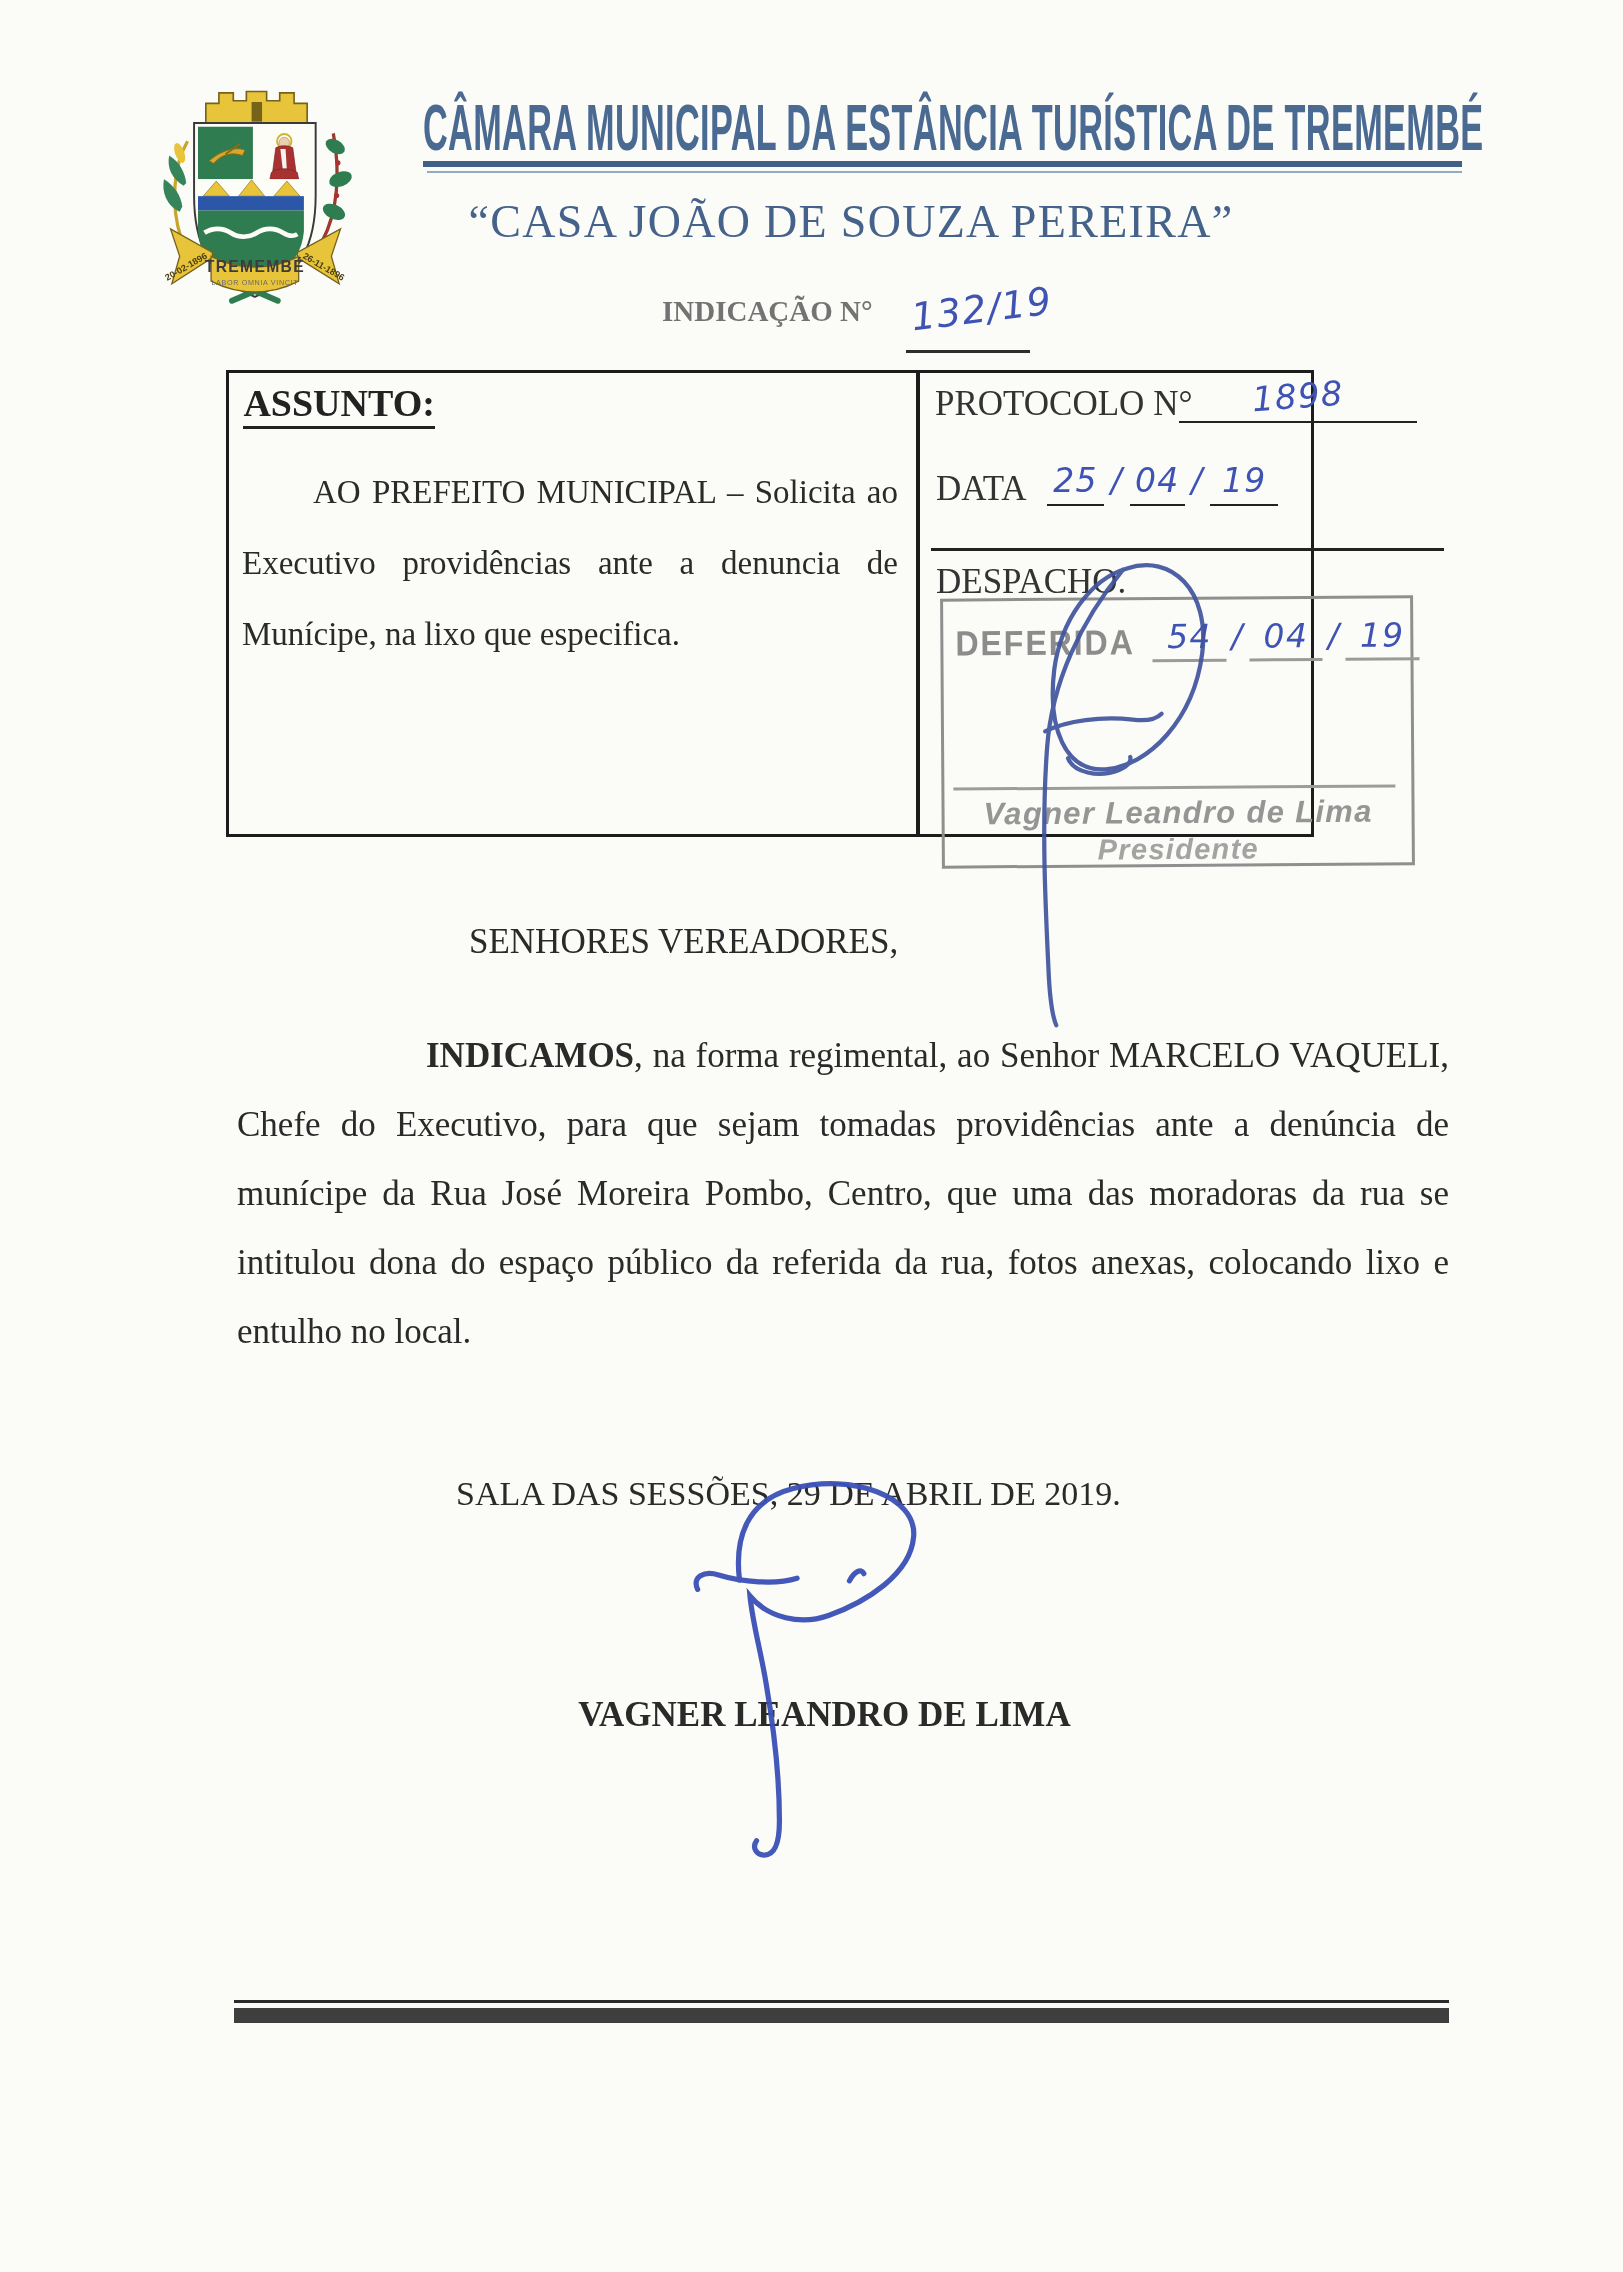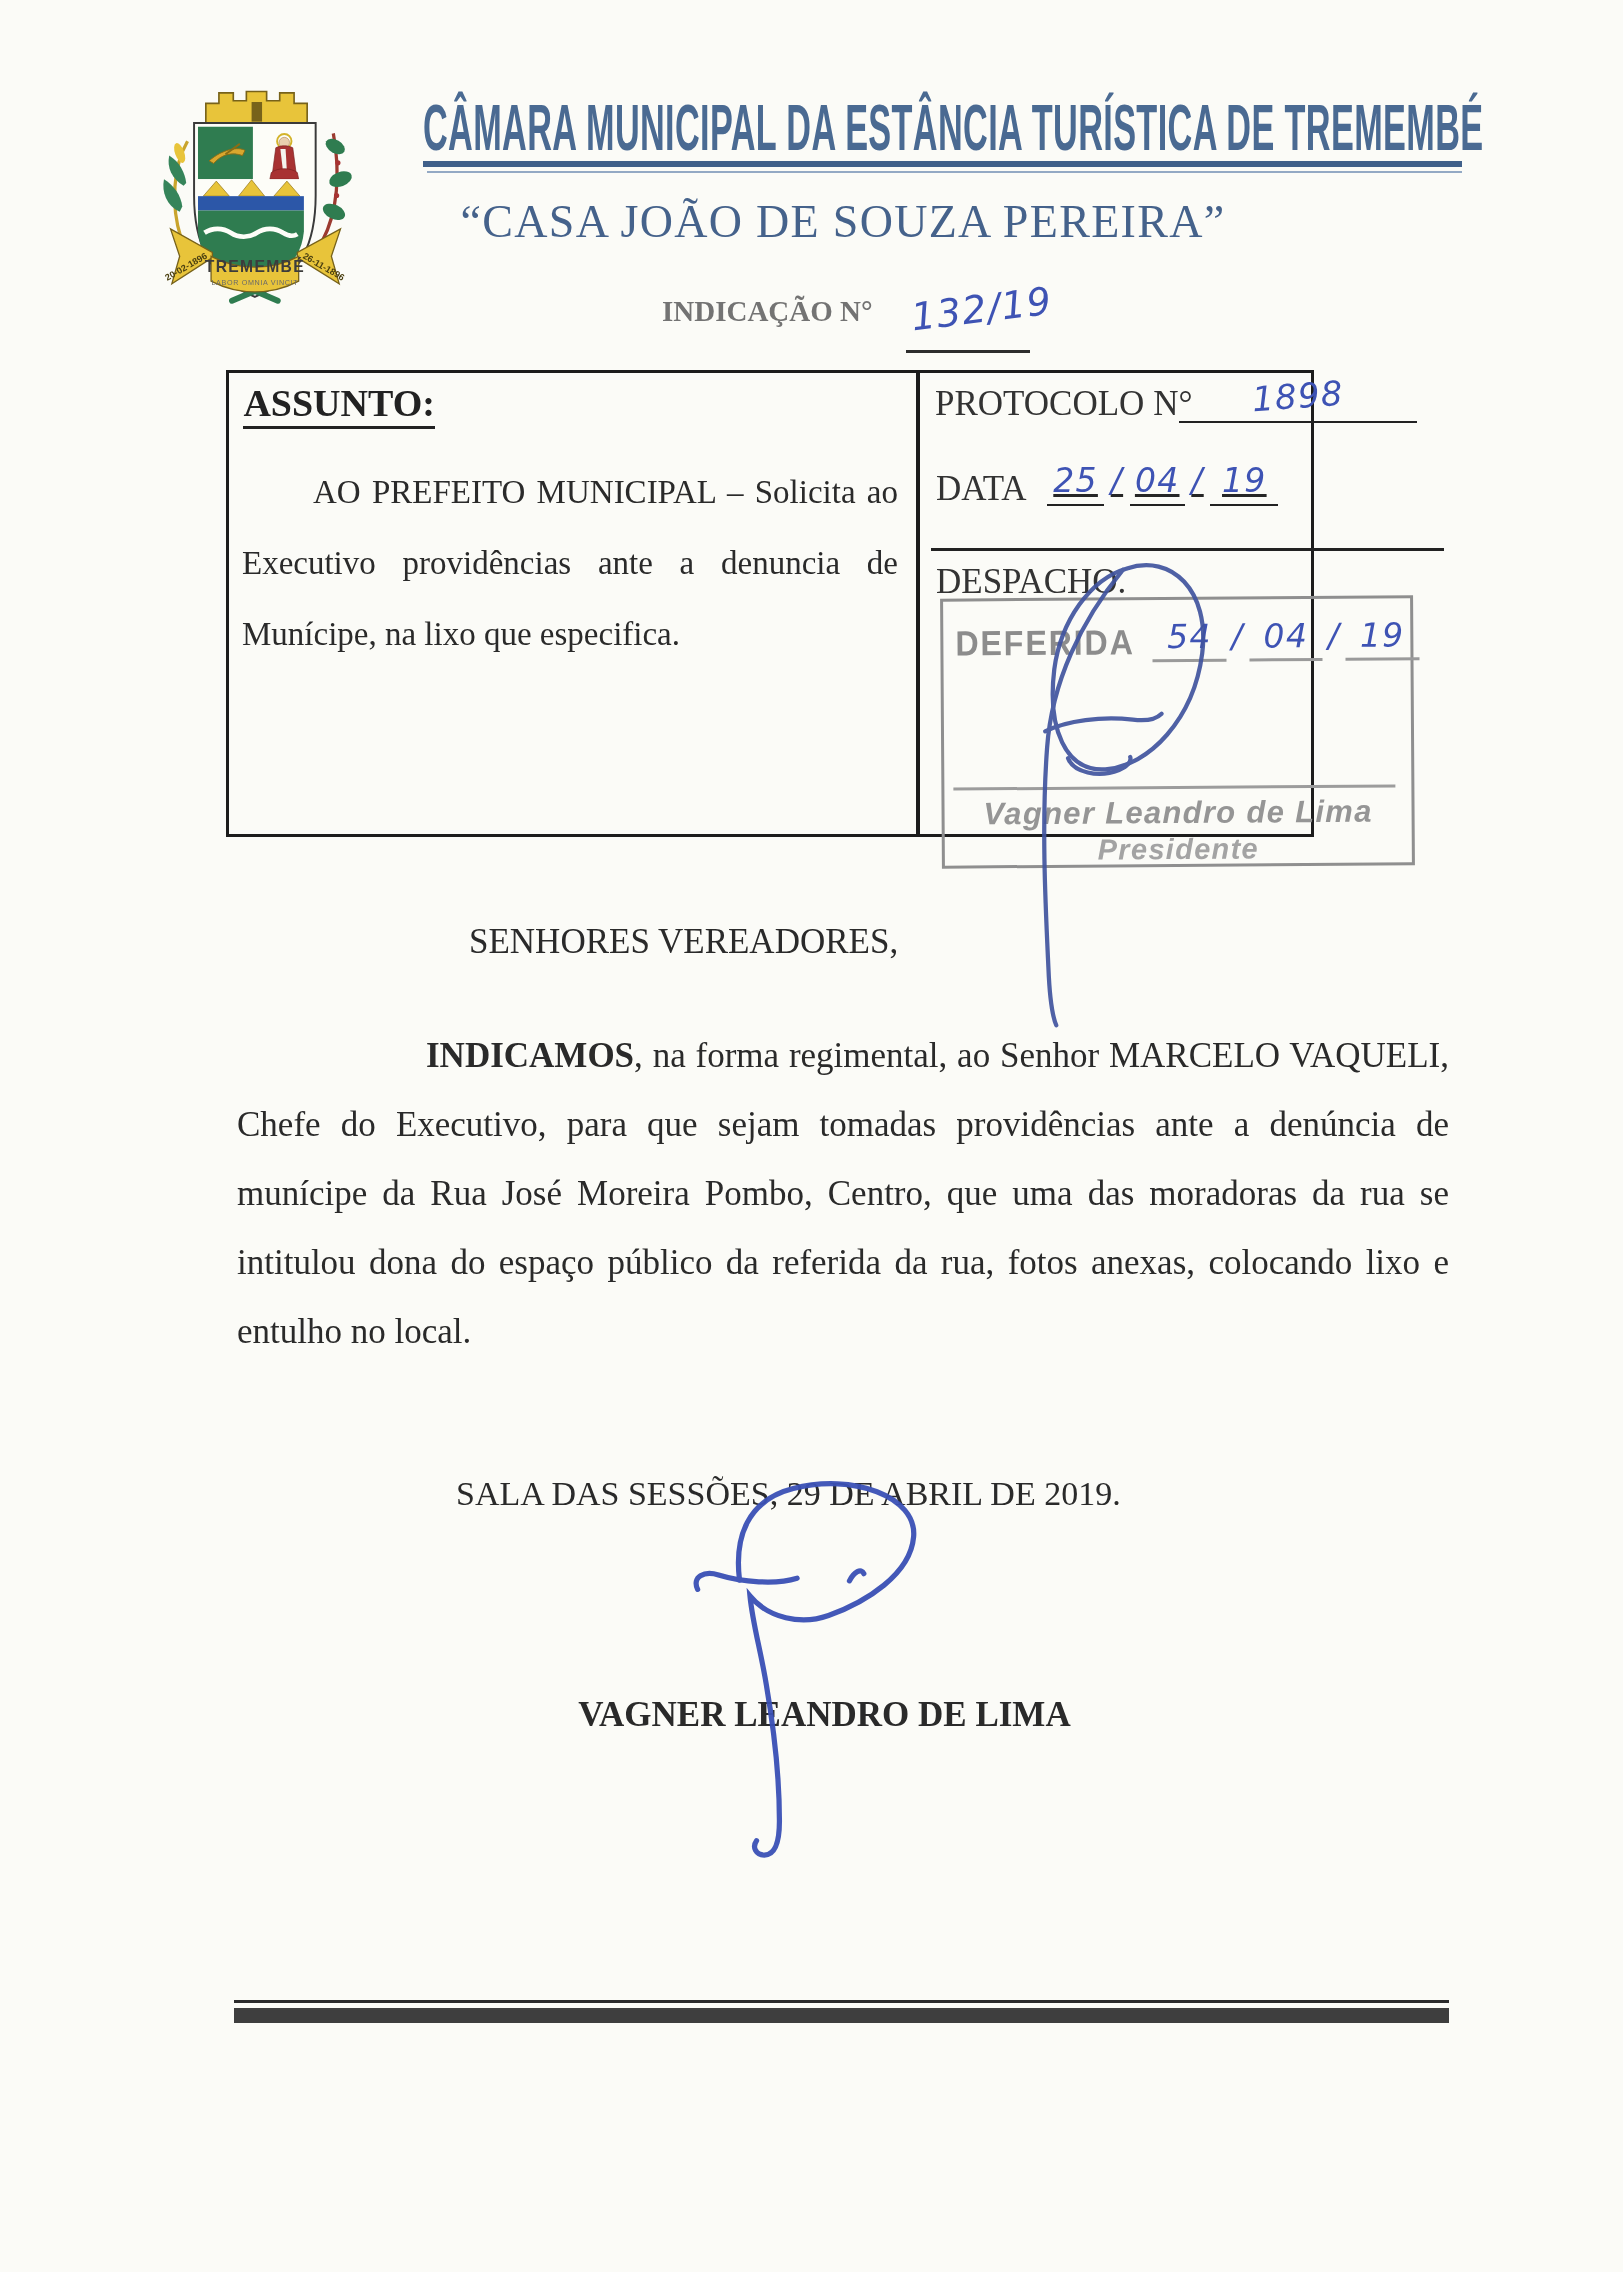--- a/index.html
+++ b/index.html
@@ -18,21 +18,21 @@
     position:absolute;left:423px;top:96px;
     font-family:"Liberation Sans", sans-serif;
     font-weight:bold;font-size:64px;line-height:1;
     color:#4a6a92;white-space:nowrap;
     transform:scaleX(0.535);transform-origin:left top;
     letter-spacing:0.7px;
   }
   .title-rule{position:absolute;left:423px;top:161px;width:1039px;height:5.9px;background:#40608a;}
   .title-rule-thin{position:absolute;left:427px;top:171px;width:1035px;height:2px;background:#93a9c4;}
   .building-name{
-    position:absolute;left:280px;top:195px;width:1126px;
+    position:absolute;left:288px;top:195px;width:1126px;
     text-align:center;font-size:46px;color:#45628b;letter-spacing:1.3px;
   }
   .doc-label{position:absolute;left:662px;top:295px;font-size:29px;font-weight:bold;color:#737373;}
   .doc-number{position:absolute;left:911px;top:287px;font-size:38px;transform:rotate(-7deg);}
   .doc-underline{position:absolute;left:906px;top:350px;width:124px;height:3.3px;background:#2d2d2d;}
   
   .hand{
     font-family:"DejaVu Sans", sans-serif;
     font-style:italic;
     color:#3e53b4;
@@ -54,21 +54,21 @@
     position:absolute;left:13px;top:84px;width:656px;
     font-size:33px;line-height:71px;text-align:justify;text-indent:71px;color:#2a2a2a;
   }
   .protocolo-label{position:absolute;left:706px;top:10.5px;font-size:35px;color:#333;}
   .protocolo-slot{
     position:absolute;left:950px;top:2.6px;width:238px;
     border-bottom:2.6px solid #222;text-align:center;padding-bottom:5.2px;
   }
   .protocolo-slot .hand{font-size:34px;display:inline-block;transform:rotate(-4deg);}
   .data-label{position:absolute;left:707px;top:96px;font-size:35px;color:#333;}
-  .date-group{position:absolute;left:818px;top:88px;display:flex;align-items:center;text-decoration:underline;}
+  .date-group{position:absolute;left:818px;top:88px;display:flex;align-items:center;}
   .date-slot{border-bottom:2.6px solid #222;text-align:center;padding:0 2.6px 3.9px 2.6px;font-size:33px;}
   .date-slot.day{width:52px;} .date-slot.month{width:50px;} .date-slot.year{width:63px;}
   .date-sep{font-size:33px;margin:0 6.5px 6.5px 6.5px;}
   .right-rule{position:absolute;left:702px;top:175px;width:513px;height:2.6px;background:#222;}
   .despacho-label{position:absolute;left:707px;top:189px;font-size:35px;color:#333;}
   
   .stamp-box{
     position:absolute;left:941px;top:597px;width:473px;height:270px;
     border:3.3px solid #8f8f8f;box-sizing:border-box;background:transparent;
     transform:rotate(-0.4deg);z-index:2;

